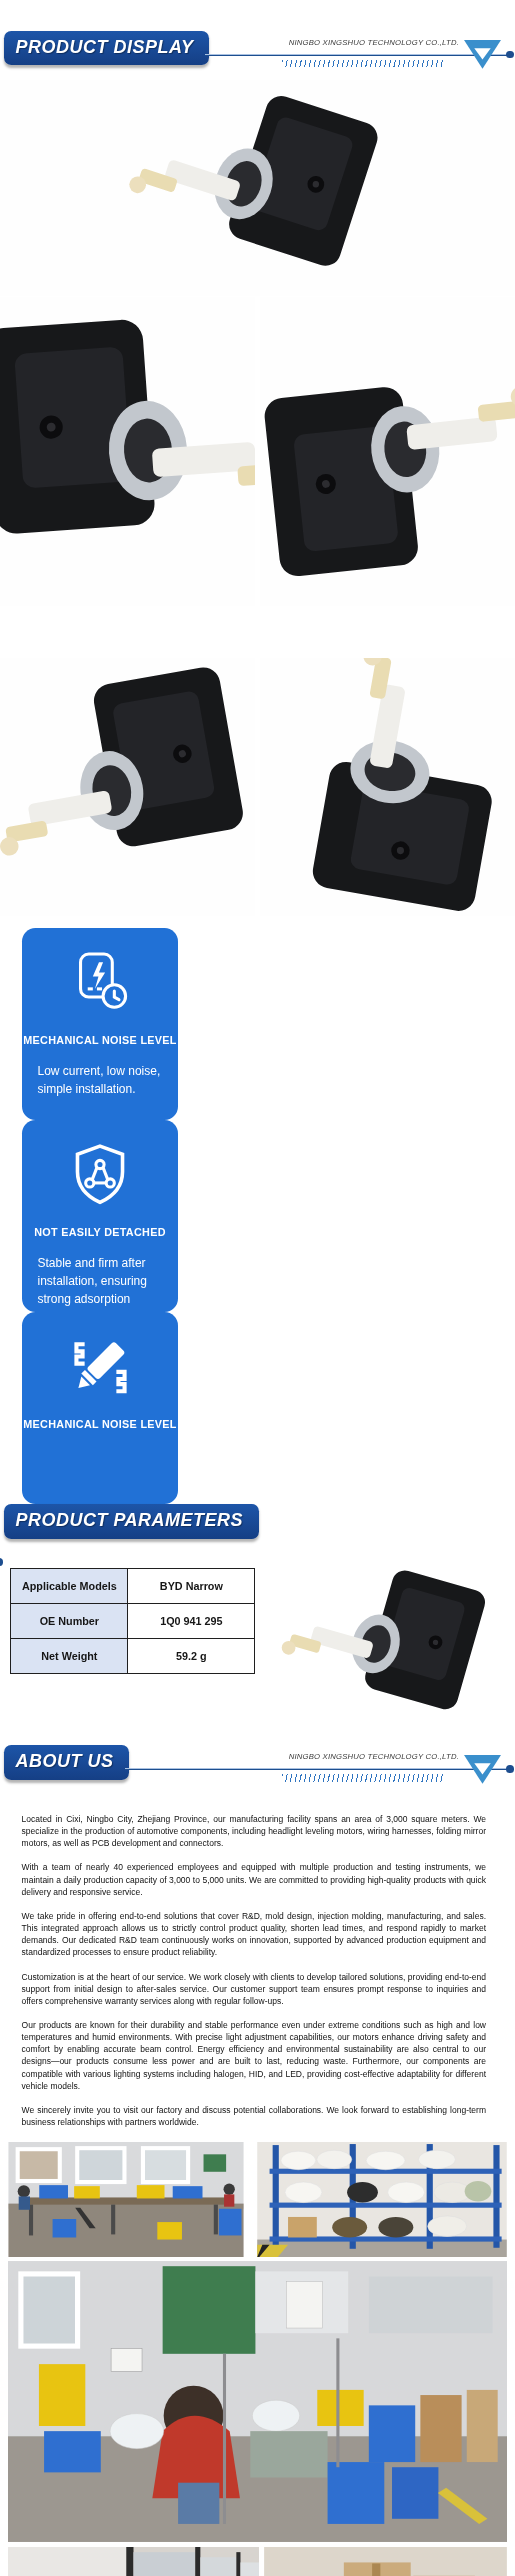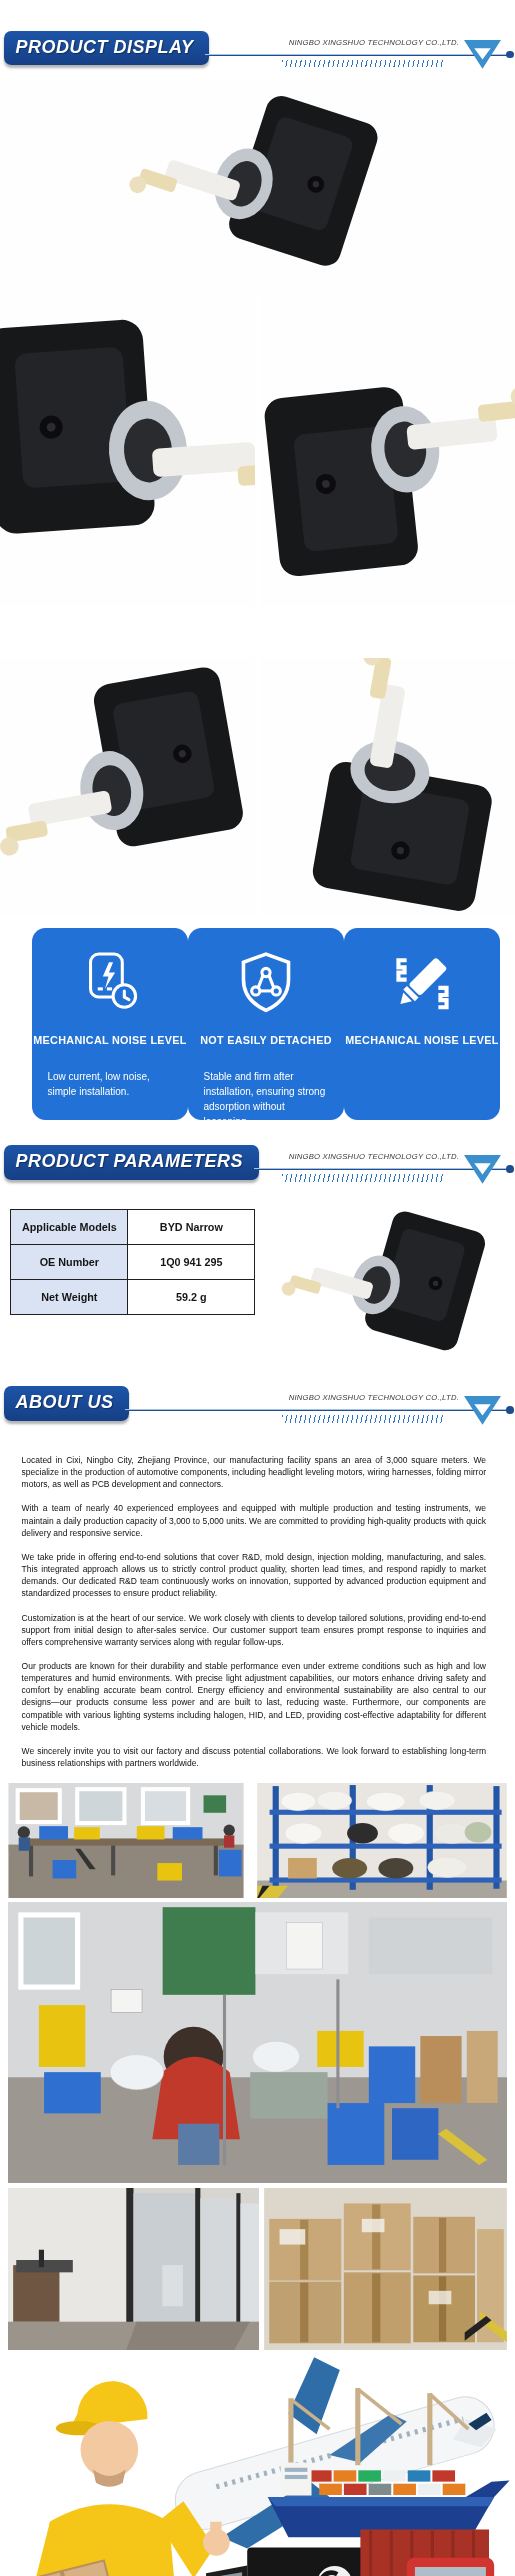--- a/index.html
+++ b/index.html
@@ -24,28 +24,28 @@
   
   .photo{background:#fefefe;display:flex;align-items:center;justify-content:center;overflow:hidden;}
   .photo-full{height:216px;}
   .photo-row{display:flex;justify-content:space-between;}
   .photo-row .photo{width:255px;}
   .row2{height:309px;margin-top:1px;}
   .row3{height:258px;margin-top:52px;}
   .motor-svg{overflow:visible;}
 
   
-  .cards{display:flex;justify-content:flex-end;padding:0 15px;margin-top:12.4px;}
+  .cards{display:flex;justify-content:flex-end;padding:0 22px;margin-top:12.4px;flex-direction:column;}
   .card{width:156px;height:192px;background:#2171d6;border-radius:13.4px;color:#fff;box-sizing:border-box;}
   .card-icon{display:flex;justify-content:center;margin-top:23px;height:68px;}
   .card-title{text-align:center;font-weight:bold;font-size:10.8px;line-height:1.4;margin-top:13.4px;letter-spacing:0.3px;}
-  .card-desc{font-size:10px;line-height:1.5;padding:0 15.5px;margin-top:21px;}
-
-  
-  .sec-head.h2{margin-top:25px;}
+  .card-desc{font-size:12px;line-height:1.5;padding:0 15.5px;margin-top:14px;}
+
+  
+  .sec-head.h2{flex-direction:column;}
   .params{position:relative;height:192px;margin-top:0;}
   .ptable{position:absolute;left:10.3px;top:14.4px;width:245px;border-collapse:collapse;}
   .ptable td{border:1px solid #1f1f1f;height:32px;text-align:center;font-size:10.8px;font-weight:bold;color:#161616;}
   .ptable td.lab{background:#dae3f3;width:48%;}
   .ptable td.val{background:#fff;}
   .param-photo{position:absolute;right:7.7px;top:4.1px;width:240px;height:180px;display:flex;align-items:center;justify-content:center;}
 
   
   .about{height:340px;overflow:hidden;padding:18.5px 29px 0 21.6px;box-sizing:border-box;}
   .about p{margin:0 0 12.4px 0;font-size:8.5px;line-height:1.42;color:#101010;text-align:justify;}

